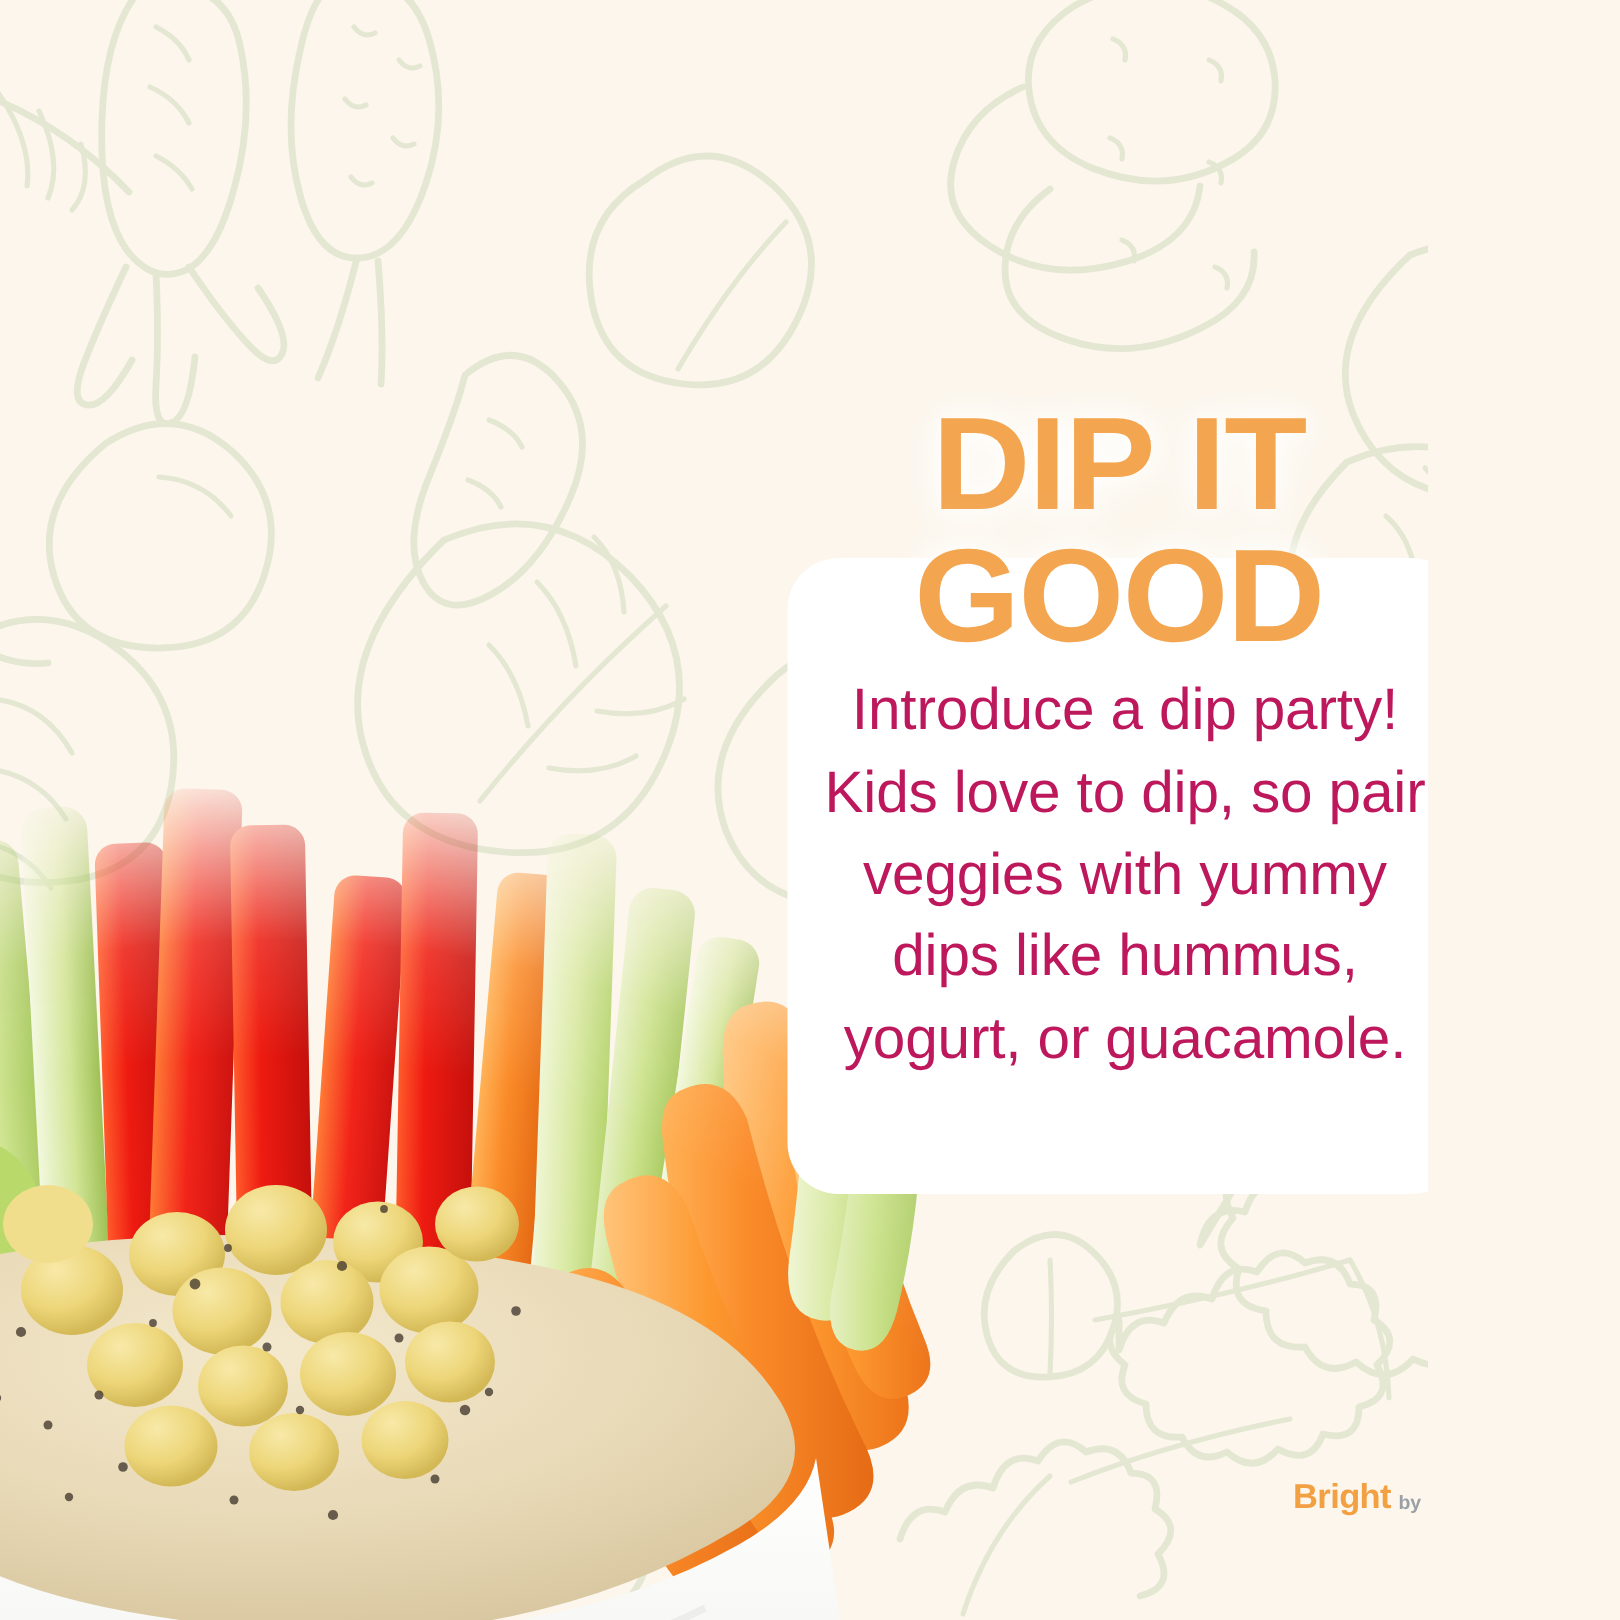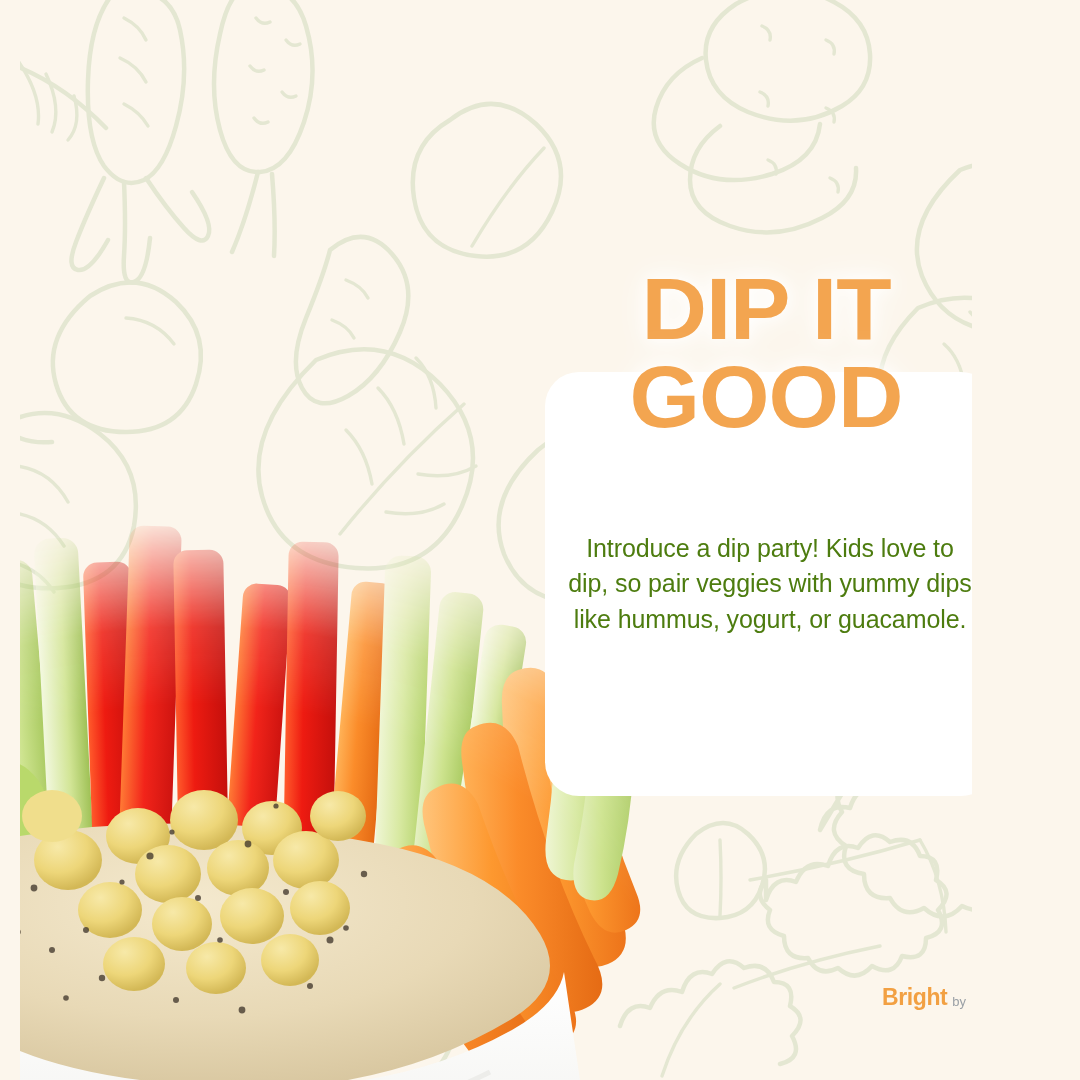--- a/index.html
+++ b/index.html
@@ -4,21 +4,20 @@
 <style>
   html,body{margin:0;padding:0;}
   body{
     width:1080px;height:1080px;overflow:hidden;
     font-family:"Liberation Sans",sans-serif;
     background:#FCF6EC;
   }
   #poster{
     position:relative;width:952px;height:1080px;overflow:hidden;
     background:#FCF6EC;
-    margin-left:20px;
   }
 
   
   .bg-pattern{
     position:absolute;inset:0;
     opacity:1;
   }
   .bg-pattern svg{display:block;width:1080px;height:1080px;}
   .doodle{
     fill:none;stroke:#E4E7D2;stroke-width:4.5;
@@ -44,22 +43,22 @@
     z-index:4;
   }
   .body-copy{
     position:absolute;left:525px;top:372px;width:450px;height:424px;
     display:flex;align-items:center;justify-content:center;
     z-index:6;pointer-events:none;
   }
   .body-copy p{
     margin:0;padding:0 18px;
     text-align:center;
-    color:#4d7c0f;
-    font-size:25px;line-height:1.41;
+    color:#be185d;
+    font-size:39px;line-height:1.41;
     font-weight:400;
     letter-spacing:-.1px;
   }
 
   
   .headline{
     position:absolute;left:486px;top:265px;width:520px;
     z-index:8;text-align:center;
     font-weight:700;
     font-size:88px;line-height:1;
@@ -75,21 +74,21 @@
 
   
   .logo{
     position:absolute;left:862px;top:978px;
     z-index:9;display:flex;align-items:center;gap:5px;
   }
   .logo-bright{
     font-size:23px;font-weight:700;color:#F2A042;letter-spacing:-.4px;
   }
   .logo-by{
-    font-size:13px;font-weight:400;color:#9AA0A6;letter-spacing:-.1px;
+    font-size:13px;font-weight:700;color:#9AA0A6;letter-spacing:-.1px;
     position:relative;top:4px;
   }
   .logo-bubble{
     position:relative;width:72px;height:38px;margin-left:2px;text-decoration:underline;
   }
   .logo-bubble svg{position:absolute;inset:0;}
   .logo-text{
     position:absolute;inset:0;display:flex;align-items:center;justify-content:center;
     font-size:21px;font-weight:700;color:#5D94C8;letter-spacing:-.3px;
     padding-bottom:3px;

